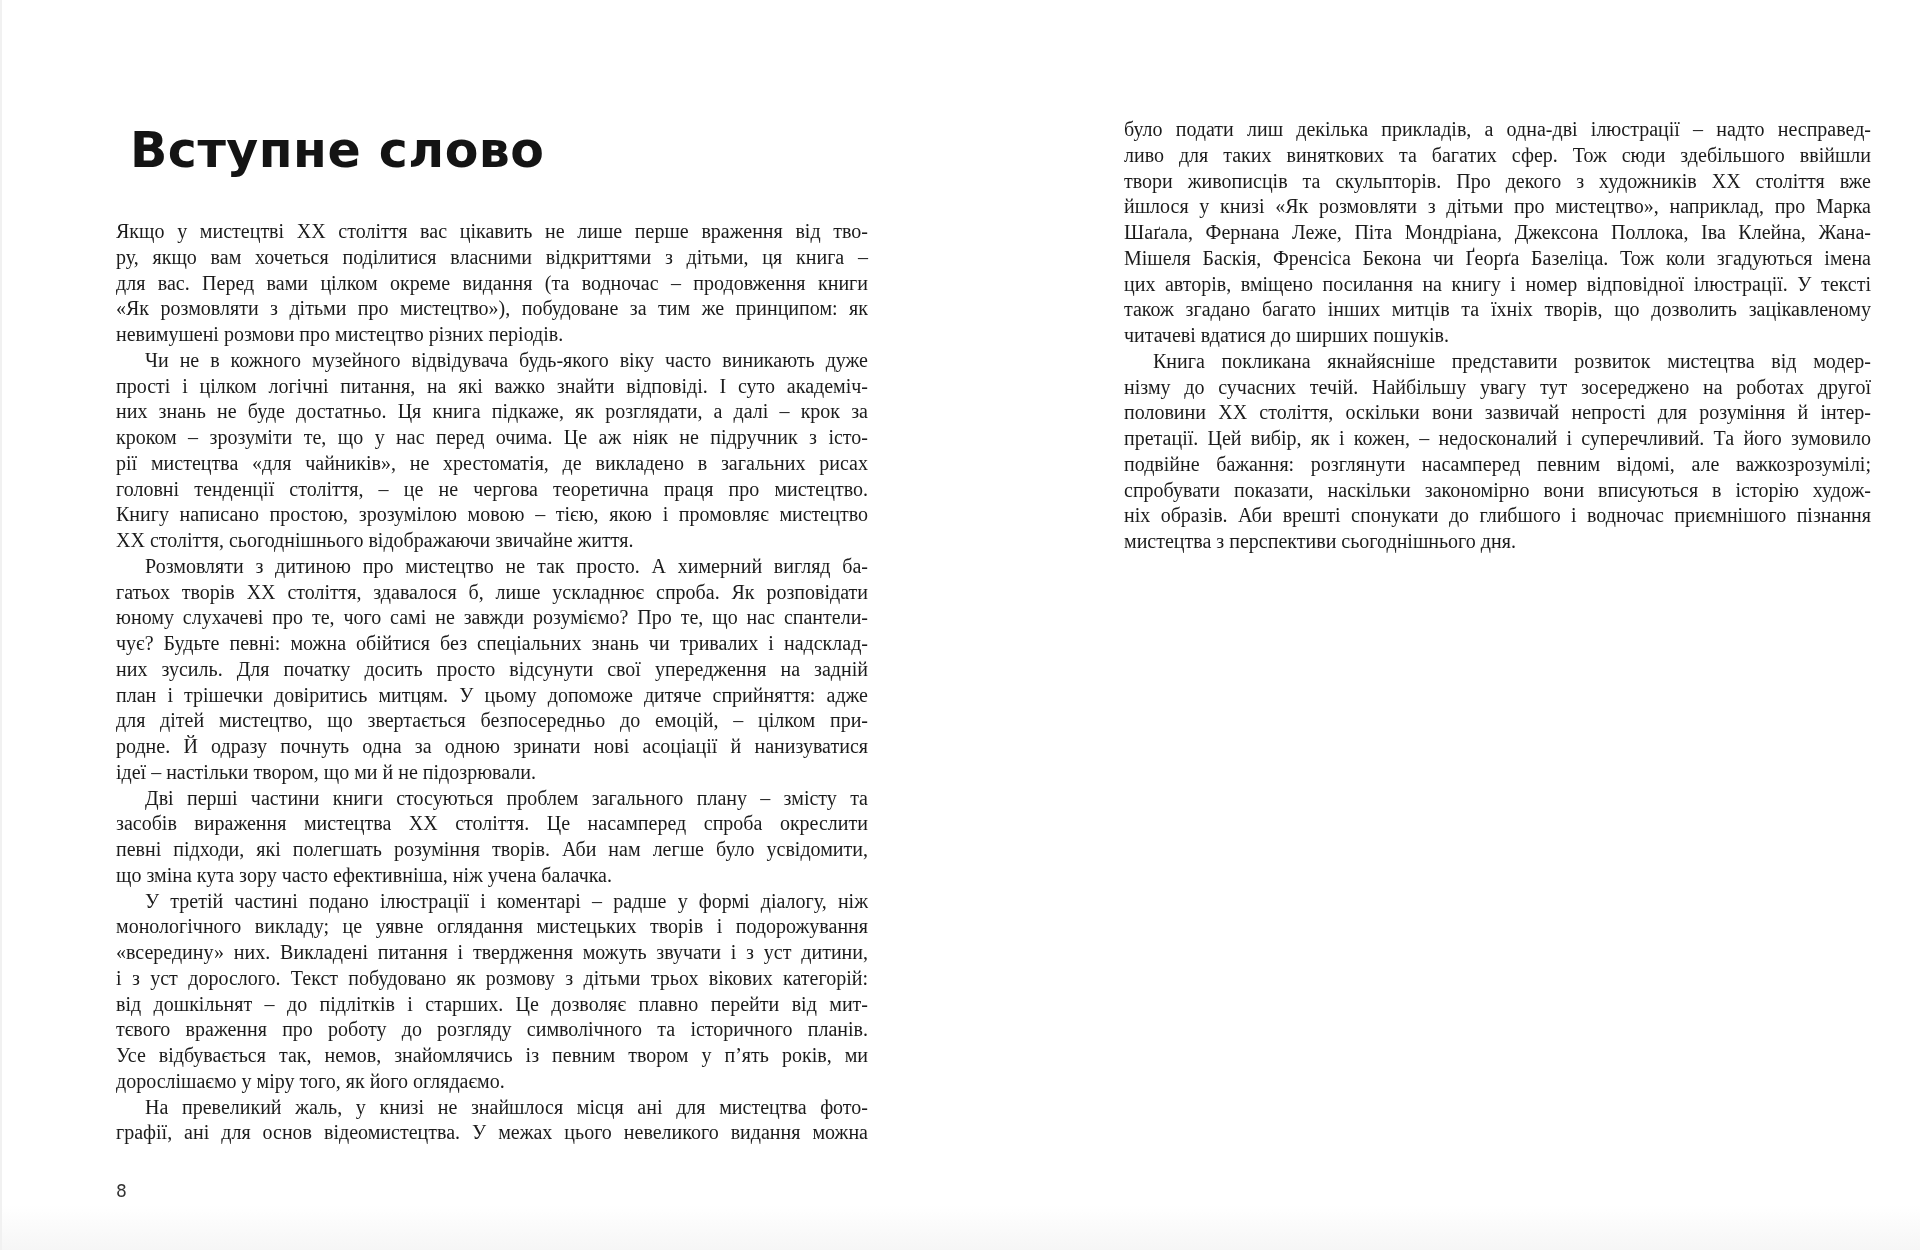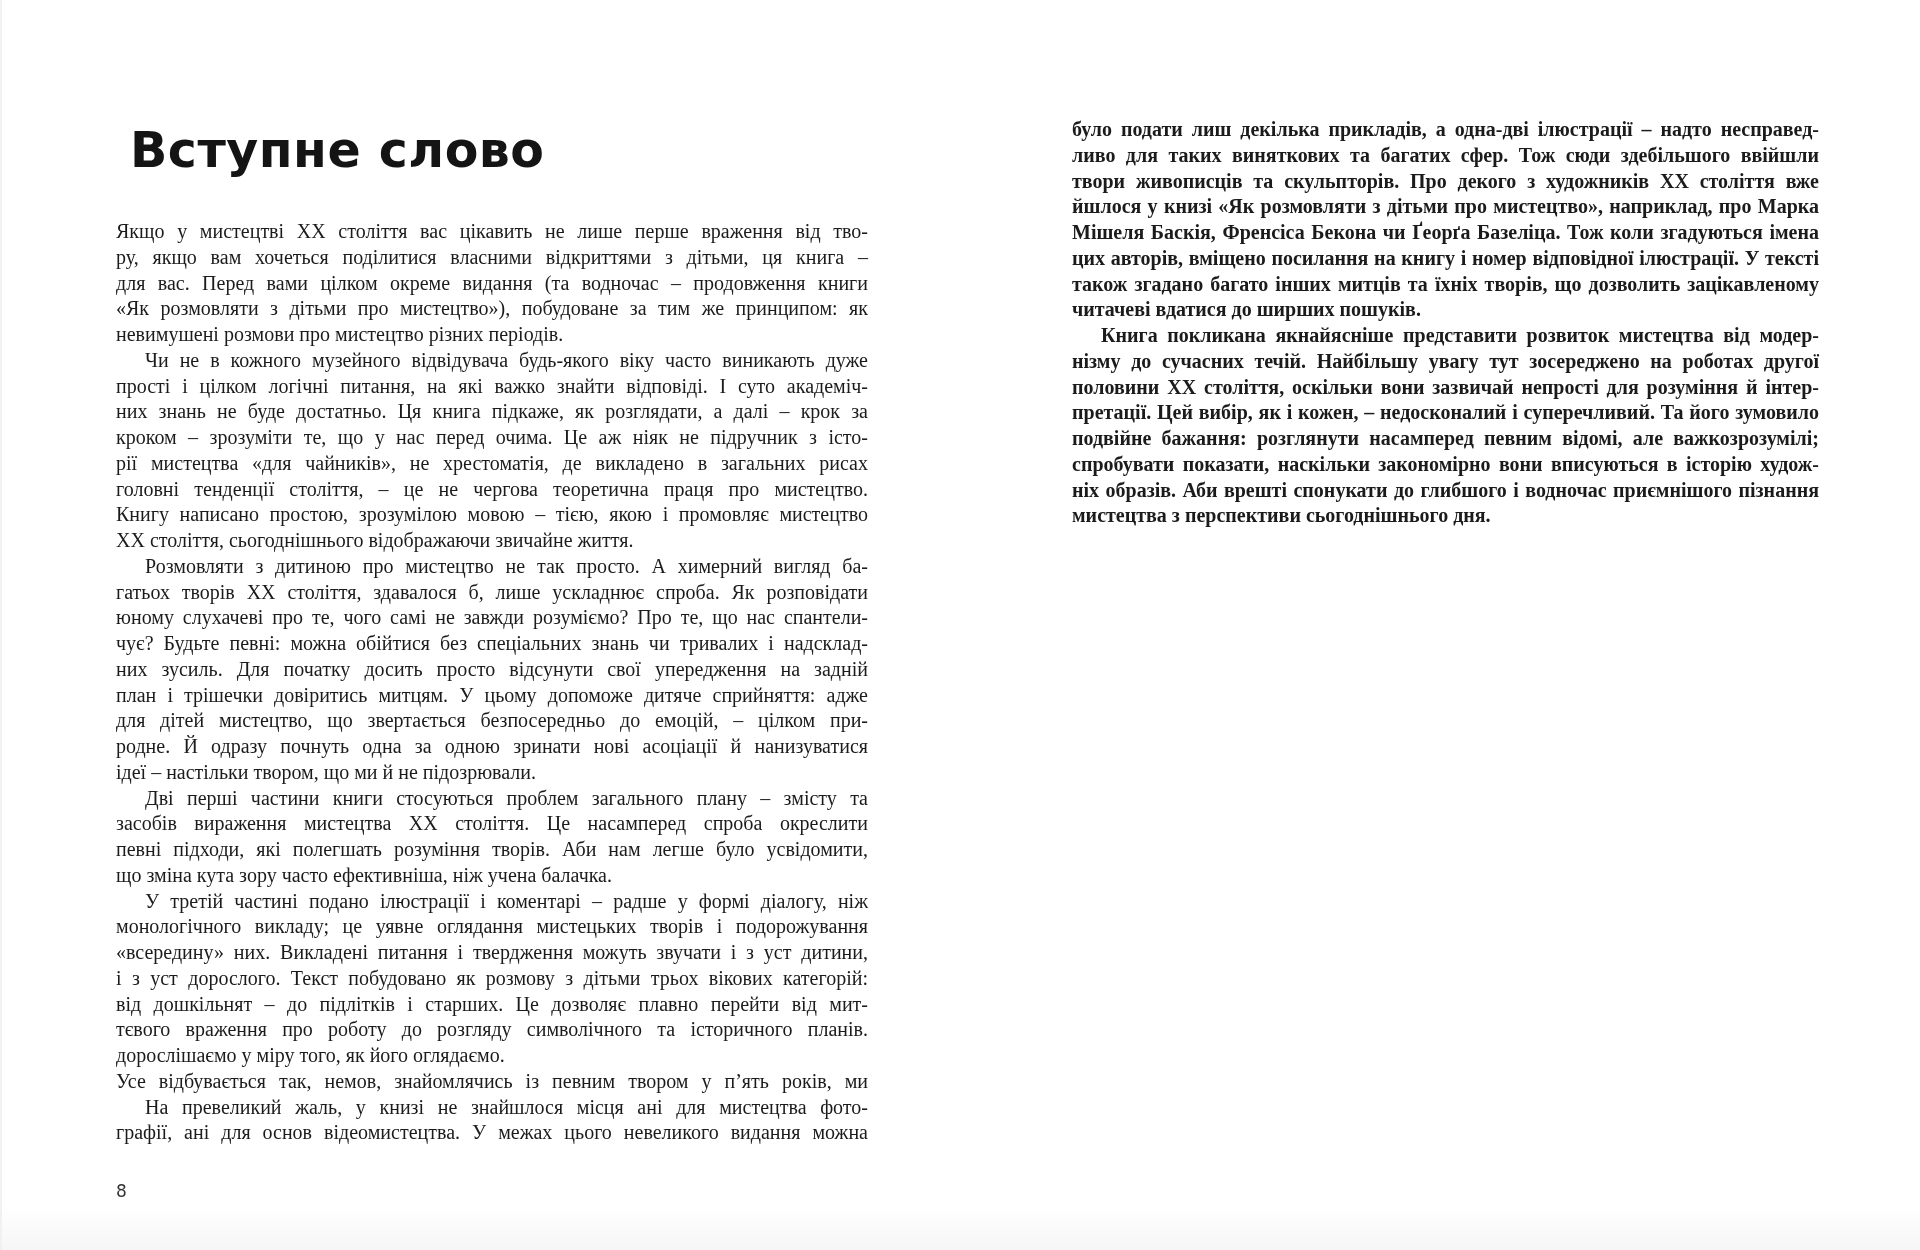--- a/index.html
+++ b/index.html
@@ -33,21 +33,21 @@
     letter-spacing: 0.5px;
   }
   .column {
     position: absolute;
     font-family: "Liberation Serif", serif;
     font-size: 20px;
     line-height: 25.75px;
     color: #1b1b1b;
   }
   .col-left { left: 116px; top: 219px; width: 752px; }
-  .col-right { left: 1072px; top: 117px; width: 747px; font-weight: bold; }
+  .col-right { left: 1124px; top: 117px; width: 747px; }
   .para { margin: 0; }
   .line {
     display: block;
     white-space: nowrap;
     text-align: justify;
     text-align-last: justify;
     height: 25.75px;
     overflow: visible;
   }
   .line.last {
@@ -105,34 +105,35 @@
       <span class="line">певні підходи, які полегшать розуміння творів. Аби нам легше було усвідомити,</span>
       <span class="line last">що зміна кута зору часто ефективніша, ніж учена балачка.</span>
     </p>
     <p class="para">
       <span class="line indent">У третій частині подано ілюстрації і коментарі – радше у формі діалогу, ніж</span>
       <span class="line">монологічного викладу; це уявне оглядання мистецьких творів і подорожування</span>
       <span class="line">«всередину» них. Викладені питання і твердження можуть звучати і з уст дитини,</span>
       <span class="line">і з уст дорослого. Текст побудовано як розмову з дітьми трьох вікових категорій:</span>
       <span class="line">від дошкільнят – до підлітків і старших. Це дозволяє плавно перейти від мит-</span>
       <span class="line">тєвого враження про роботу до розгляду символічного та історичного планів.</span>
+      <span class="line">Усе відбувається так, немов, знайомлячись із певним твором у п’ять років, ми</span>
       <span class="line last">дорослішаємо у міру того, як його оглядаємо.</span>
-      <span class="line">Усе відбувається так, немов, знайомлячись із певним твором у п’ять років, ми</span>
     </p>
     <p class="para">
       <span class="line indent">На превеликий жаль, у книзі не знайшлося місця ані для мистецтва фото-</span>
       <span class="line">графії, ані для основ відеомистецтва. У межах цього невеликого видання можна</span>
     </p>
   </div>
 <div class="column col-right" id="col-right">
     <p class="para">
       <span class="line">було подати лиш декілька прикладів, а одна-дві ілюстрації – надто несправед-</span>
       <span class="line">ливо для таких виняткових та багатих сфер. Тож сюди здебільшого ввійшли</span>
       <span class="line">твори живописців та скульпторів. Про декого з художників XX століття вже</span>
       <span class="line">йшлося у книзі «Як розмовляти з дітьми про мистецтво», наприклад, про Марка</span>
+      <span class="line">Шаґала, Фернана Леже, Піта Мондріана, Джексона Поллока, Іва Клейна, Жана-</span>
       <span class="line">Мішеля Баскія, Френсіса Бекона чи Ґеорґа Базеліца. Тож коли згадуються імена</span>
       <span class="line">цих авторів, вміщено посилання на книгу і номер відповідної ілюстрації. У тексті</span>
       <span class="line">також згадано багато інших митців та їхніх творів, що дозволить зацікавленому</span>
       <span class="line last">читачеві вдатися до ширших пошуків.</span>
     </p>
     <p class="para">
       <span class="line indent">Книга покликана якнайясніше представити розвиток мистецтва від модер-</span>
       <span class="line">нізму до сучасних течій. Найбільшу увагу тут зосереджено на роботах другої</span>
       <span class="line">половини XX століття, оскільки вони зазвичай непрості для розуміння й інтер-</span>
       <span class="line">претації. Цей вибір, як і кожен, – недосконалий і суперечливий. Та його зумовило</span>

